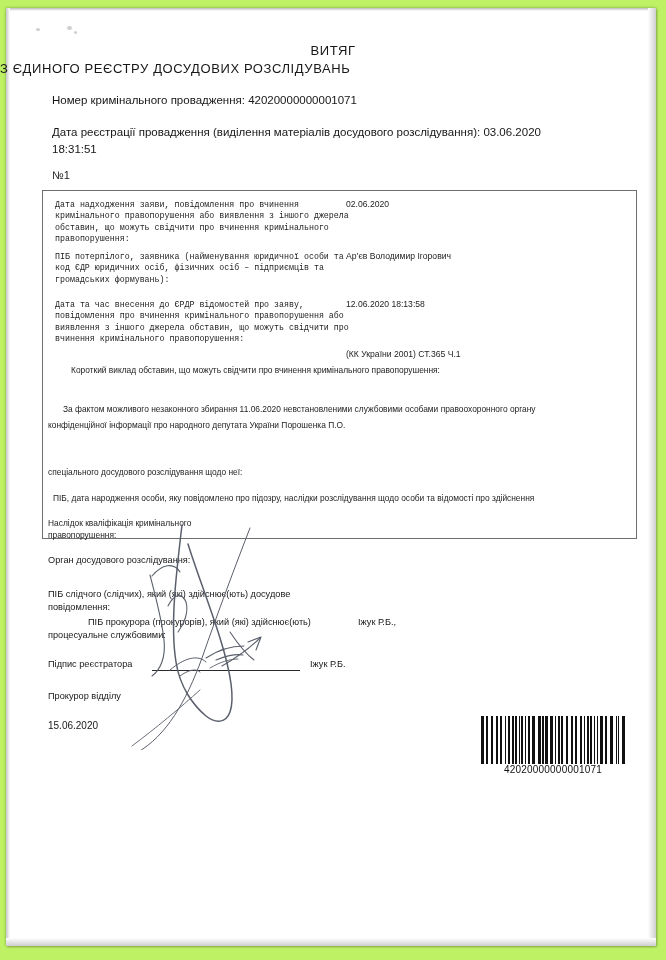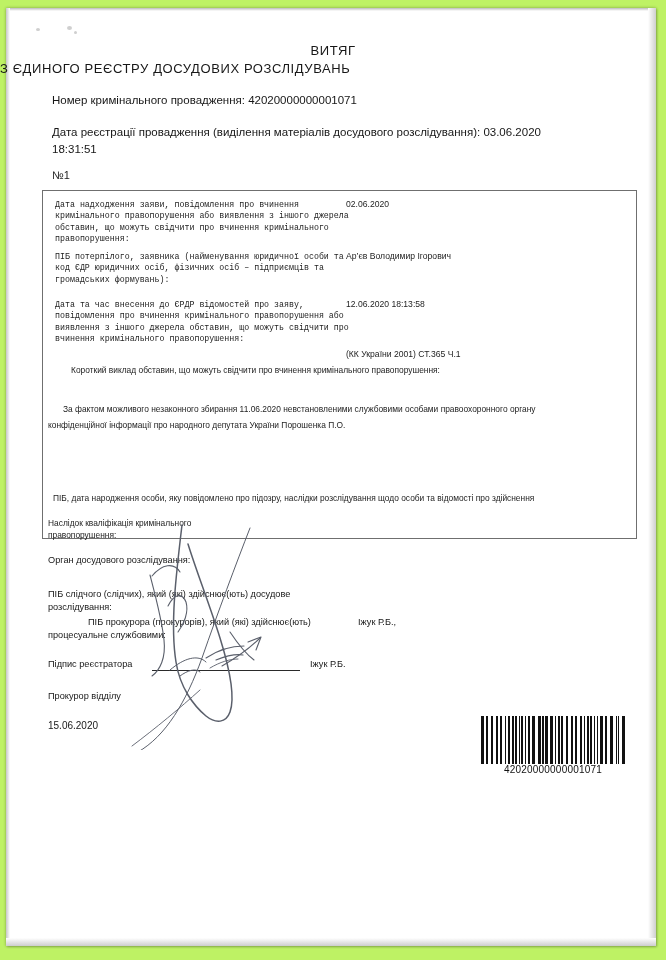--- a/index.html
+++ b/index.html
@@ -202,30 +202,31 @@
     <div class="rowlabel" style="left:12px;top:108px;">Дата та час внесення до ЄРДР відомостей про заяву, повідомлення про вчинення кримінального правопорушення або виявлення з іншого джерела обставин, що можуть свідчити про вчинення кримінального правопорушення:</div>
     <div class="rowval" style="left:303px;top:108px;">12.06.2020 18:13:58</div>
 
     <div class="rowval" style="left:303px;top:158px;">(КК України 2001) СТ.365 Ч.1</div>
 
     <div class="block" style="left:12px;top:172px;margin-left:16px;">Короткий виклад обставин, що можуть свідчити про вчинення кримінального правопорушення:</div>
     <div class="block" style="left:20px;top:211px;">За фактом можливого незаконного збирання 11.06.2020 невстановленими службовими особами правоохоронного органу</div>
     <div class="block" style="left:5px;top:227px;">конфіденційної інформації про народного депутата України Порошенка П.О.</div>
 
     <div class="block" style="left:10px;top:259px;margin-top:41px;">ПІБ, дата народження особи, яку повідомлено про підозру, наслідки розслідування щодо особи та відомості про здійснення</div>
+    <div class="block" style="left:5px;top:274px;">спеціального досудового розслідування щодо неї:</div>
 
 
     <div class="block" style="left:5px;top:325px;">Наслідок кваліфікація кримінального</div>
     <div class="block" style="left:5px;top:337px;">правопорушення:</div>
   </div>
 
   <div class="t foot" style="left:48px;top:554px;">Орган досудового розслідування:</div>
 
   <div class="t foot" style="left:48px;top:588px;">ПІБ слідчого (слідчих), який (які) здійснює(ють) досудове</div>
-  <div class="t foot" style="left:48px;top:601px;">розслідування:</div>
+  <div class="t foot" style="left:48px;top:601px;">повідомлення:</div>
 
   <div class="t foot" style="left:40px;top:616px;padding-left:48px;">ПІБ прокурора (прокурорів), який (які) здійснює(ють)</div>
   <div class="t foot" style="left:48px;top:629px;">процесуальне службовими:</div>
   <div class="t foot" style="left:358px;top:616px;">Іжук Р.Б.,</div>
 
   <div class="t foot" style="left:48px;top:658px;">Підпис реєстратора</div>
   <div class="sigline" style="left:152px;top:670px;width:148px;"></div>
   <div class="t foot" style="left:310px;top:658px;">Іжук Р.Б.</div>
 
   <div class="t foot" style="left:48px;top:690px;">Прокурор відділу</div>

